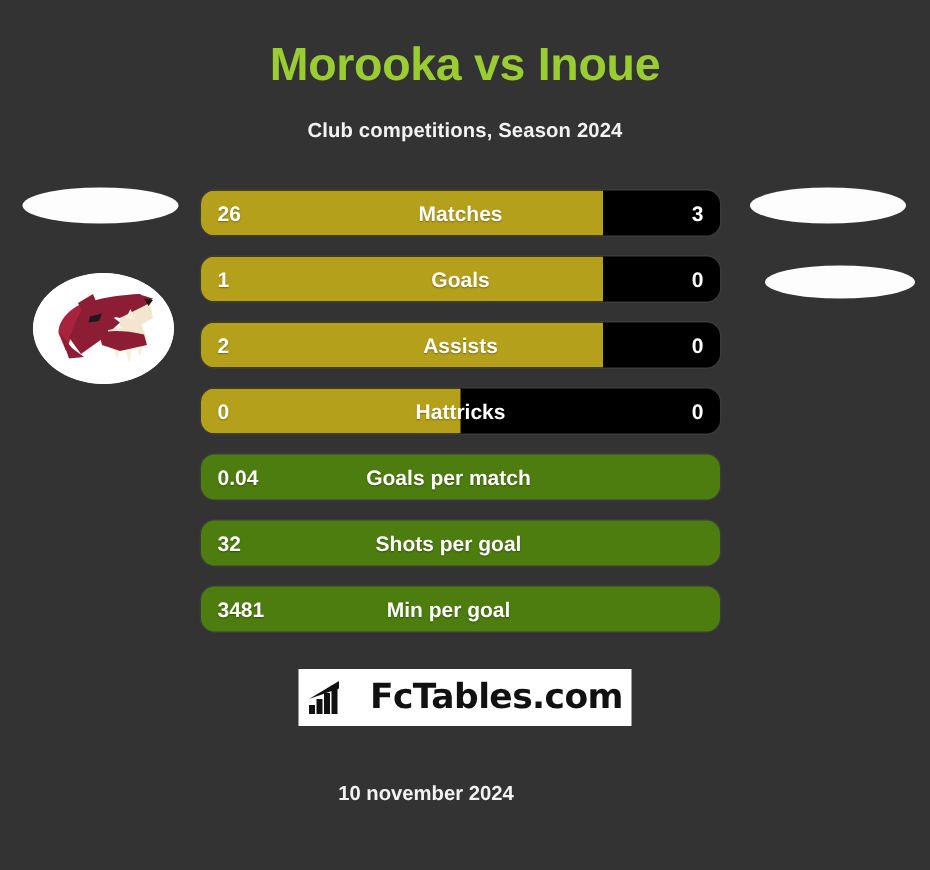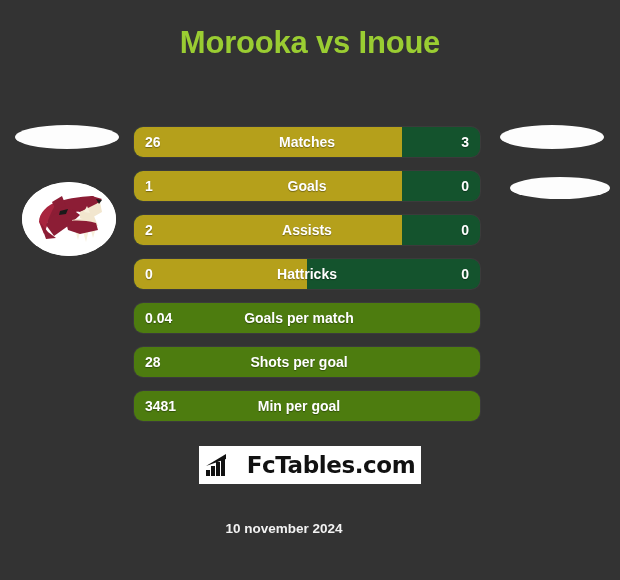--- a/index.html
+++ b/index.html
@@ -75,21 +75,21 @@
     position: absolute;
     left: 134px;
     top: 127px;
     width: 346px;
   }
   .stat-row {
     position: relative;
     height: 30px;
     margin-bottom: 14px;
     border-radius: 9px;
-    background: #14532d;           
+    background: #000000;           
     box-shadow: 0 0 0 1px #3b3b3b;
     overflow: hidden;
   }
   .stat-row.full {
     background: #4d7c0f;
   }
   .bar-home {
     position: absolute;
     left: 0;
     top: 0;
@@ -164,20 +164,21 @@
     color: #F2F2F2;
     line-height: 16px;
     margin-top: 20px;
   }
 </style>
 </head>
 <body>
 
 <div class="header">
   <h1 class="page-title">Morooka vs Inoue</h1>
+  <div class="page-subtitle">Club competitions, Season 2024</div>
 </div>
 
 <div class="crest-layer">
 
   <div class="ellipse-blank ell-left-top"></div>
 
   <div class="ellipse-blank ell-right-top"></div>
 
   <div class="ellipse-blank ell-right-mid"></div>
 
@@ -244,21 +245,21 @@
     <div class="stat-label">Hattricks</div>
     <div class="stat-val away">0</div>
   </div>
 
   <div class="stat-row full">
     <div class="stat-val home">0.04</div>
     <div class="stat-label">Goals per match</div>
   </div>
 
   <div class="stat-row full">
-    <div class="stat-val home">28</div>
+    <div class="stat-val home">32</div>
     <div class="stat-label">Shots per goal</div>
   </div>
 
   <div class="stat-row full">
     <div class="stat-val home">3481</div>
     <div class="stat-label">Min per goal</div>
   </div>
 
 </div>
 

